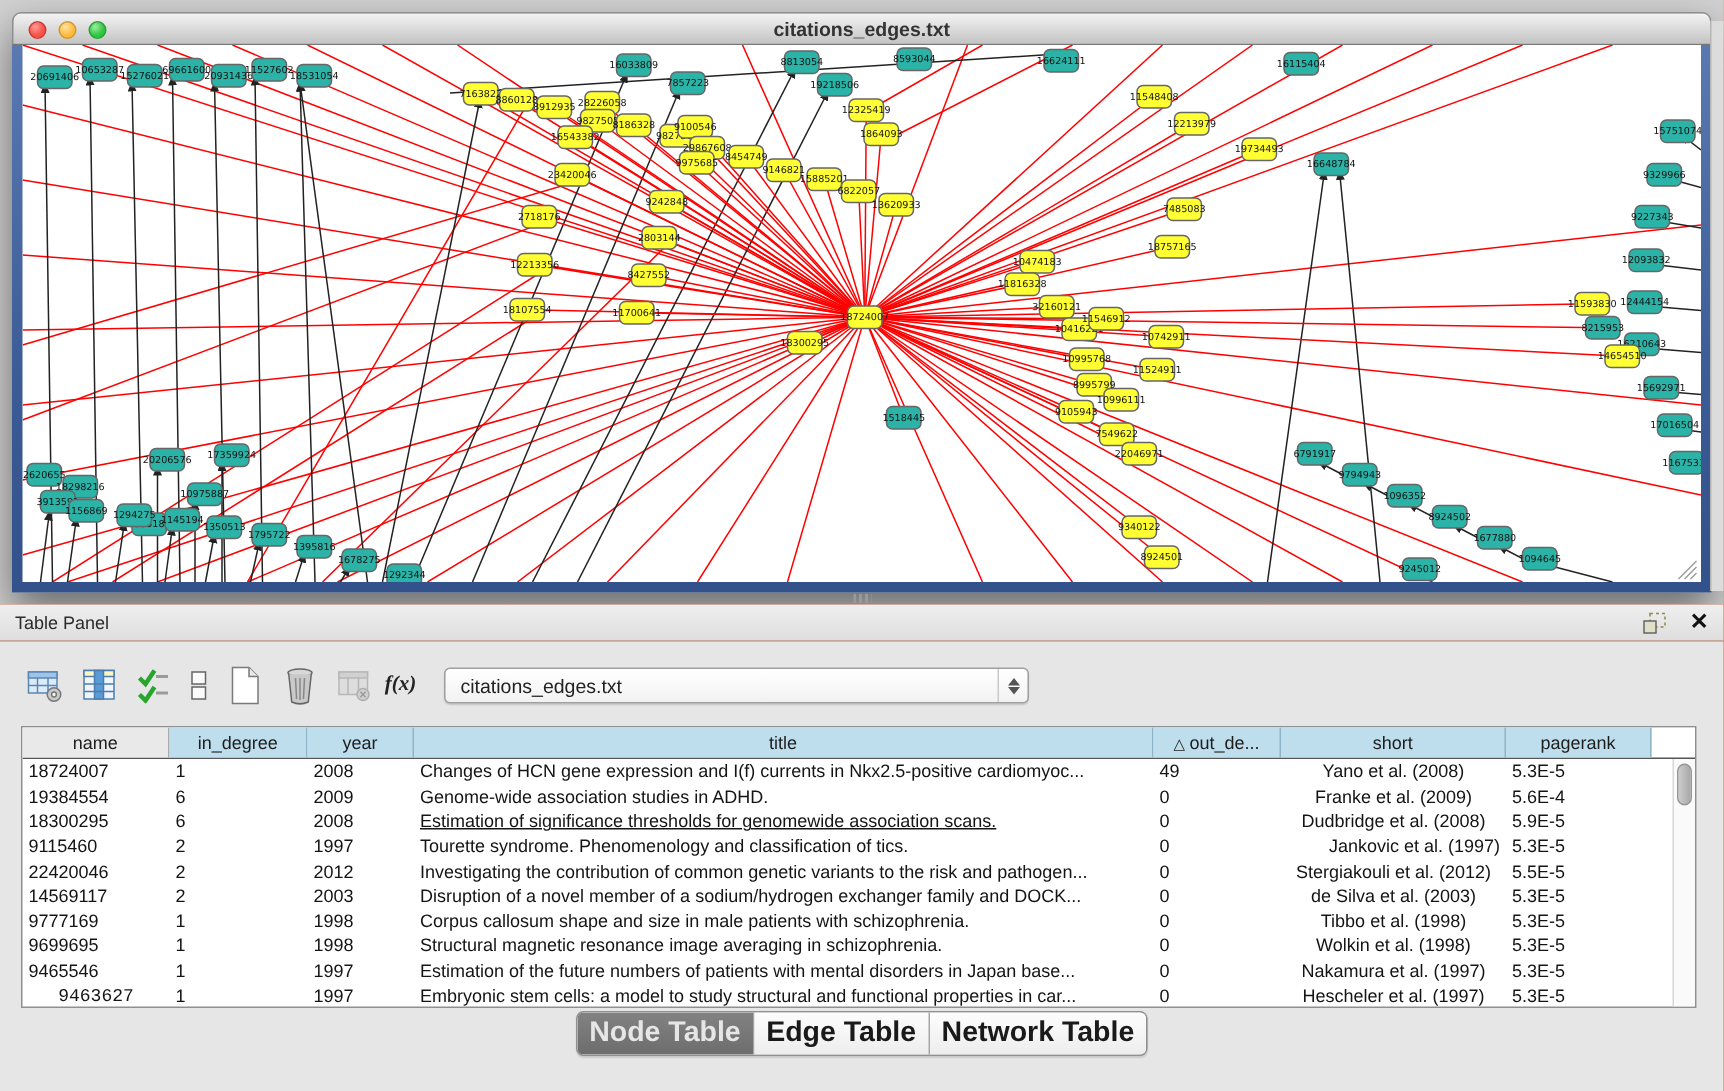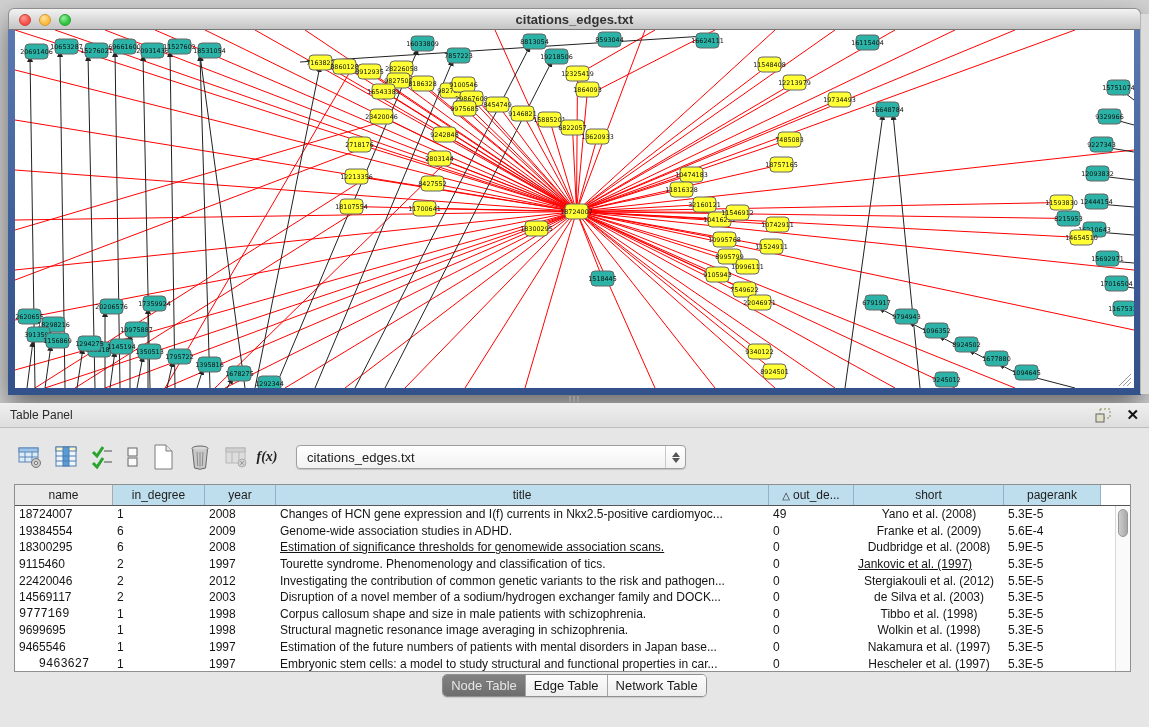--- a/index.html
+++ b/index.html
@@ -60,21 +60,21 @@
   .sortg { margin-right:3px; font-size:10px; }
   .tr { display:flex; height:16.6px; align-items:center; }
   .td { font-size:12px; color:#141414; white-space:nowrap; overflow:hidden; padding:0 4px; flex:none; }
   .vscroll { position:absolute; right:0; top:21px; bottom:0; width:15px; background:#fafafa; border-left:1px solid #d8d8d8; }
   .vthumb { position:absolute; left:2px; top:3px; width:10px; height:28px; border-radius:5px;
             background:linear-gradient(90deg,#cdcdcd,#a8a8a8); border:1px solid #979797; }
 
   .tabbar { position:absolute; left:0; top:246px; width:100%; display:flex; justify-content:center; }
   .seg { display:flex; border:1px solid #8f8f8f; border-radius:5px; overflow:hidden; background:#fbfbfb;
          box-shadow:inset 0 1px 0 #fff, 0 1px 1px rgba(0,0,0,.12); }
-  .seg .tab { font-size:13px; padding:3px 8px; color:#1a1a1a; border-right:1px solid #a5a5a5; background:linear-gradient(#fdfdfd,#ededed); }
+  .seg .tab { font-size:19px; padding:3px 8px; color:#1a1a1a; border-right:1px solid #a5a5a5; background:linear-gradient(#fdfdfd,#ededed);font-weight:bold; }
   .seg .tab:last-child { border-right:none; }
   .seg .tab.sel { background:linear-gradient(#828282,#6d6d6d); color:#e6e6e6; }
 
   .statusbar { position:absolute; left:0; bottom:0; width:100%; height:27px; background:linear-gradient(#f5f5f5,#d9d9d9);
                border-top:1px solid #b2b2b2; display:flex; align-items:center; justify-content:flex-end; gap:6px; }
   .mem { font-size:11px; color:#222; }
   .dot { width:13px; height:13px; border-radius:50%; background:radial-gradient(circle at 35% 30%, #8fe58f, #3fbf3f 65%); border:1px solid #2f8f2f; }
 </style>
 </head>
 <body>
@@ -768,21 +768,21 @@
             <div class="td" style="width: 85px; text-align: left;">0</div>
             <div class="td" style="width: 150px; text-align: center;">Dudbridge et al. (2008)</div>
             <div class="td" style="width: 97px; text-align: left;">5.9E-5</div>
           </div>
           <div class="tr">
             <div class="td" style="width: 98px; text-align: left;">9115460</div>
             <div class="td" style="width: 92px; text-align: left;">2</div>
             <div class="td" style="width: 71px; text-align: left;">1997</div>
             <div class="td" style="width: 493px; text-align: left;">Tourette syndrome. Phenomenology and classification of tics.</div>
             <div class="td" style="width: 85px; text-align: left;">0</div>
-            <div class="td" style="width: 150px; text-align: left; text-decoration: underline;">Jankovic et al. (1997)</div>
+            <div class="td" style="width: 150px; text-align: right;">Jankovic et al. (1997)</div>
             <div class="td" style="width: 97px; text-align: left;">5.3E-5</div>
           </div>
           <div class="tr">
             <div class="td" style="width: 98px; text-align: left;">22420046</div>
             <div class="td" style="width: 92px; text-align: left;">2</div>
             <div class="td" style="width: 71px; text-align: left;">2012</div>
             <div class="td" style="width: 493px; text-align: left;">Investigating the contribution of common genetic variants to the risk and pathogen...</div>
             <div class="td" style="width: 85px; text-align: left;">0</div>
             <div class="td" style="width: 150px; text-align: center;">Stergiakouli et al. (2012)</div>
             <div class="td" style="width: 97px; text-align: left;">5.5E-5</div>
@@ -790,21 +790,21 @@
           <div class="tr">
             <div class="td" style="width: 98px; text-align: left;">14569117</div>
             <div class="td" style="width: 92px; text-align: left;">2</div>
             <div class="td" style="width: 71px; text-align: left;">2003</div>
             <div class="td" style="width: 493px; text-align: left;">Disruption of a novel member of a sodium/hydrogen exchanger family and DOCK...</div>
             <div class="td" style="width: 85px; text-align: left;">0</div>
             <div class="td" style="width: 150px; text-align: center;">de Silva et al. (2003)</div>
             <div class="td" style="width: 97px; text-align: left;">5.3E-5</div>
           </div>
           <div class="tr">
-            <div class="td" style="width: 98px; text-align: left; font-family: Liberation Mono, monospace;">9777169</div>
+            <div class="td" style="width: 98px; text-align: left;">9777169</div>
             <div class="td" style="width: 92px; text-align: left;">1</div>
             <div class="td" style="width: 71px; text-align: left;">1998</div>
             <div class="td" style="width: 493px; text-align: left;">Corpus callosum shape and size in male patients with schizophrenia.</div>
             <div class="td" style="width: 85px; text-align: left;">0</div>
             <div class="td" style="width: 150px; text-align: center;">Tibbo et al. (1998)</div>
             <div class="td" style="width: 97px; text-align: left;">5.3E-5</div>
           </div>
           <div class="tr">
             <div class="td" style="width: 98px; text-align: left;">9699695</div>
             <div class="td" style="width: 92px; text-align: left;">1</div>

